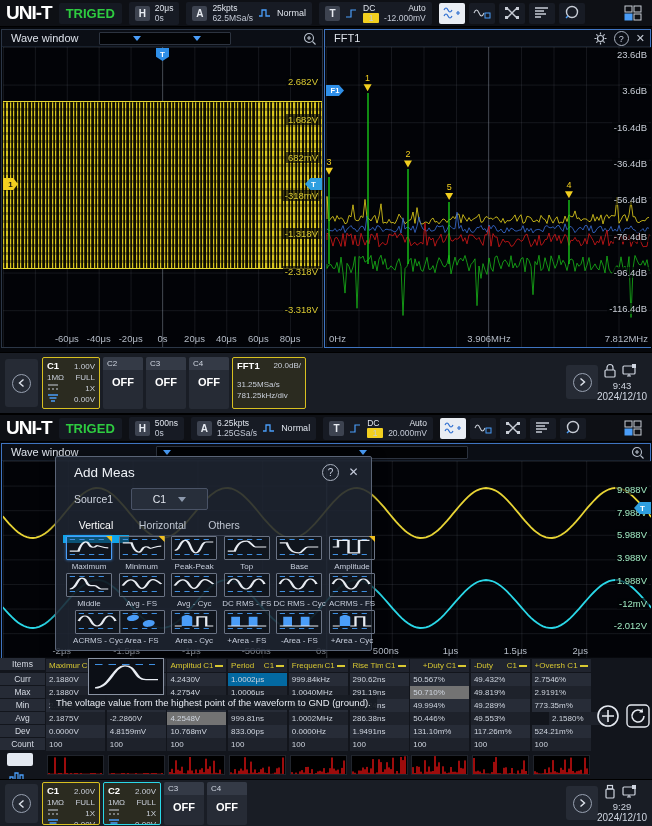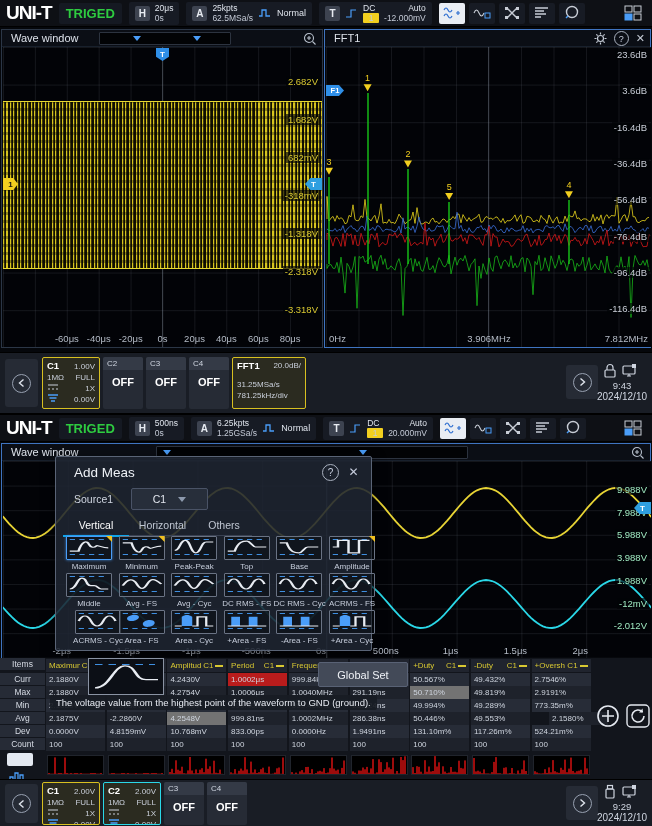--- a/index.html
+++ b/index.html
@@ -49,21 +49,21 @@
      repeating-linear-gradient(90deg,#d7c41f 0 1px, rgba(105,93,10,0.6) 1px 2px, rgba(18,16,2,0.95) 2px 3.5px);}
 
   
   .dlg{position:absolute;background:rgba(31,38,50,0.88);border:1px solid #5a6476;border-radius:2px;box-shadow:0 4px 14px rgba(0,0,0,0.5);}
   .dtitle{position:absolute;left:18px;top:8px;font-size:13.5px;color:#eef1f6;}
   .dico{position:absolute;top:7px;width:15px;height:15px;border-radius:50%;border:1px solid #aab2c0;color:#c8cede;font-size:10px;display:flex;align-items:center;justify-content:center;}
   .srclab{position:absolute;font-size:10.5px;color:#cfd5e0;}
   .srcdd{position:absolute;background:#272e3a;border:1px solid #4a5366;border-radius:2px;color:#e2e6ee;font-size:10.5px;display:flex;align-items:center;justify-content:center;gap:12px;}
   .caret{width:0;height:0;border-left:4px solid transparent;border-right:4px solid transparent;border-top:5px solid #8d99ad;}
   .tab{position:absolute;height:19px;line-height:19px;text-align:center;font-size:10.5px;color:#bfc6d2;border-bottom:1px solid #3a4252;}
-  .tab.on{color:#fff;border-bottom:2px solid #0ea5e9;}
+  .tab.on{color:#fff;border-bottom:8px solid #0ea5e9;}
   .mi{position:absolute;width:52px;text-align:center;}
   .mibox{position:relative;width:44px;height:22px;margin:0 auto;border:1px solid #6a7384;border-radius:1px;background:rgba(8,12,18,0.55);}
   .mi.sel .mibox{border-color:#4a9df8;box-shadow:0 0 3px rgba(74,157,248,0.8);}
   .mi.badge .mibox:after{content:"";position:absolute;top:-1px;right:-1px;width:6px;height:6px;background:#f0c020;clip-path:polygon(0 0,100% 0,100% 100%);}
   .milab{font-size:8px;color:#c6cddb;margin-top:2px;white-space:nowrap;}
 
   
   .tbl{position:absolute;left:0;width:652px;background:#12151c;}
   .rowlab{position:absolute;left:0;width:45px;background:#262b36;color:#d6dbe4;font-size:8.5px;text-align:center;box-sizing:border-box;border-bottom:1px solid #12151c;}
   .thead{position:absolute;height:13px;background:#20242e;display:flex;align-items:center;padding:0 3px;box-sizing:border-box;gap:2px;}
@@ -743,21 +743,21 @@
           <rect x="46.3" y="16.7" width="1.4" height="1.3" fill="#e01212"></rect>
           <rect x="48.3" y="17.1" width="1.4" height="0.9" fill="#e01212"></rect>
           <rect x="50.3" y="13.6" width="1.4" height="4.4" fill="#e01212"></rect>
           <rect x="52.3" y="17.8" width="1.4" height="0.2" fill="#e01212"></rect>
         </svg></div>
       <div class="thead" style="left: 228.1px; top: 1px; width: 59px;">
         <div class="nm">Period</div>
         <div class="ch">C1</div>
         <div class="dash"></div>
       </div>
-      <div class="tcell" style="left: 228.1px; top: 15px; width: 59px; background: #b91c1c;">1.0002μs</div>
+      <div class="tcell" style="left: 228.1px; top: 15px; width: 59px; background: #0369a1;">1.0002μs</div>
       <div class="tcell" style="left: 228.1px; top: 28px; width: 59px; background: rgb(30, 34, 43);">1.0006μs</div>
       <div class="tcell" style="left: 228.1px; top: 41px; width: 59px; background: rgb(39, 44, 55);">999.40ns</div>
       <div class="tcell" style="left: 228.1px; top: 54px; width: 59px; background: rgb(30, 34, 43);">999.81ns</div>
       <div class="tcell" style="left: 228.1px; top: 67px; width: 59px; background: rgb(39, 44, 55);">833.00ps</div>
       <div class="tcell" style="left: 228.1px; top: 80px; width: 59px; background: rgb(30, 34, 43);">100</div>
       <div class="histo" style="left: 229.1px; top: 97px; width: 57px; height: 20px;"><svg width="55" height="18" viewBox="0 0 55 18">
           <rect x="0.3" y="16.3" width="1.4" height="1.7" fill="#e01212"></rect>
           <rect x="2.3" y="17.4" width="1.4" height="0.6" fill="#e01212"></rect>
           <rect x="4.3" y="13.1" width="1.4" height="4.9" fill="#e01212"></rect>
           <rect x="6.3" y="17.6" width="1.4" height="0.4" fill="#e01212"></rect>
@@ -858,21 +858,21 @@
           <rect x="36.3" y="11.4" width="1.4" height="6.6" fill="#e01212"></rect>
           <rect x="38.3" y="13.1" width="1.4" height="4.9" fill="#e01212"></rect>
           <rect x="40.3" y="1.7" width="1.4" height="16.3" fill="#e01212"></rect>
           <rect x="42.3" y="17.6" width="1.4" height="0.4" fill="#e01212"></rect>
           <rect x="44.3" y="15.0" width="1.4" height="3.0" fill="#e01212"></rect>
           <rect x="46.3" y="17.4" width="1.4" height="0.6" fill="#e01212"></rect>
           <rect x="48.3" y="1.0" width="1.4" height="17.0" fill="#e01212"></rect>
           <rect x="50.3" y="4.1" width="1.4" height="13.9" fill="#e01212"></rect>
           <rect x="52.3" y="0.3" width="1.4" height="17.7" fill="#e01212"></rect>
         </svg></div>
-      <div class="thead" style="left: 410.2px; top: 1px; width: 59px;">
+      <div class="thead" style="left: 410.2px; top: 1px; width: 59px; text-align: right;">
         <div class="nm">+Duty</div>
         <div class="ch">C1</div>
         <div class="dash"></div>
       </div>
       <div class="tcell" style="left: 410.2px; top: 15px; width: 59px; background: rgb(39, 44, 55);">50.567%</div>
       <div class="tcell" style="left: 410.2px; top: 28px; width: 59px; background: #737373;">50.710%</div>
       <div class="tcell" style="left: 410.2px; top: 41px; width: 59px; background: rgb(39, 44, 55);">49.994%</div>
       <div class="tcell" style="left: 410.2px; top: 54px; width: 59px; background: rgb(30, 34, 43);">50.446%</div>
       <div class="tcell" style="left: 410.2px; top: 67px; width: 59px; background: rgb(39, 44, 55);">131.10m%</div>
       <div class="tcell" style="left: 410.2px; top: 80px; width: 59px; background: rgb(30, 34, 43);">100</div>
@@ -991,21 +991,20 @@
         </svg></div>
     </div>
 
   <div class="preview" style="left:88px;top:243px;width:74px;height:35px;">
     <svg width="72" height="33" viewBox="0 0 24 24" preserveAspectRatio="none">
         <path d="M2,4 h20" stroke="#3f8fe0" stroke-width="0.7" stroke-dasharray="2.5,2"></path>
         <path d="M2,21 C7,21 8,5 12,5 C16,5 15,15 19,15 L23,15" stroke="#e8ecf2" fill="none" stroke-width="1"></path>
       </svg>
   </div>
   <div class="tooltipbar" style="left:50px;top:280px;">The voltage value from the highest point of the waveform to GND (ground).</div>
-  <div class="gset" style="left:318px;top:247px;width:88px;height:23px;">Global Set</div>
 
   <svg style="position:absolute;left:595px;top:288px;" width="26" height="26" viewBox="0 0 26 26">
       <circle cx="13" cy="13" r="10" stroke="#e5e9f0" fill="none" stroke-width="1.6"></circle>
       <path d="M13,7 v12 M7,13 h12" stroke="#e5e9f0" stroke-width="1.6"></path>
     </svg>
   <svg style="position:absolute;left:626px;top:289px;" width="24" height="24" viewBox="0 0 24 24">
       <rect x="1" y="1" width="22" height="22" rx="4" stroke="#e5e9f0" fill="none" stroke-width="1.4"></rect>
       <path d="M16.5,8 A6,6 0 1 0 18,12" stroke="#e5e9f0" fill="none" stroke-width="1.6"></path>
       <path d="M16.5,4.5 L17,8.5 L13,8.5 Z" fill="#e5e9f0"></path>
     </svg>

